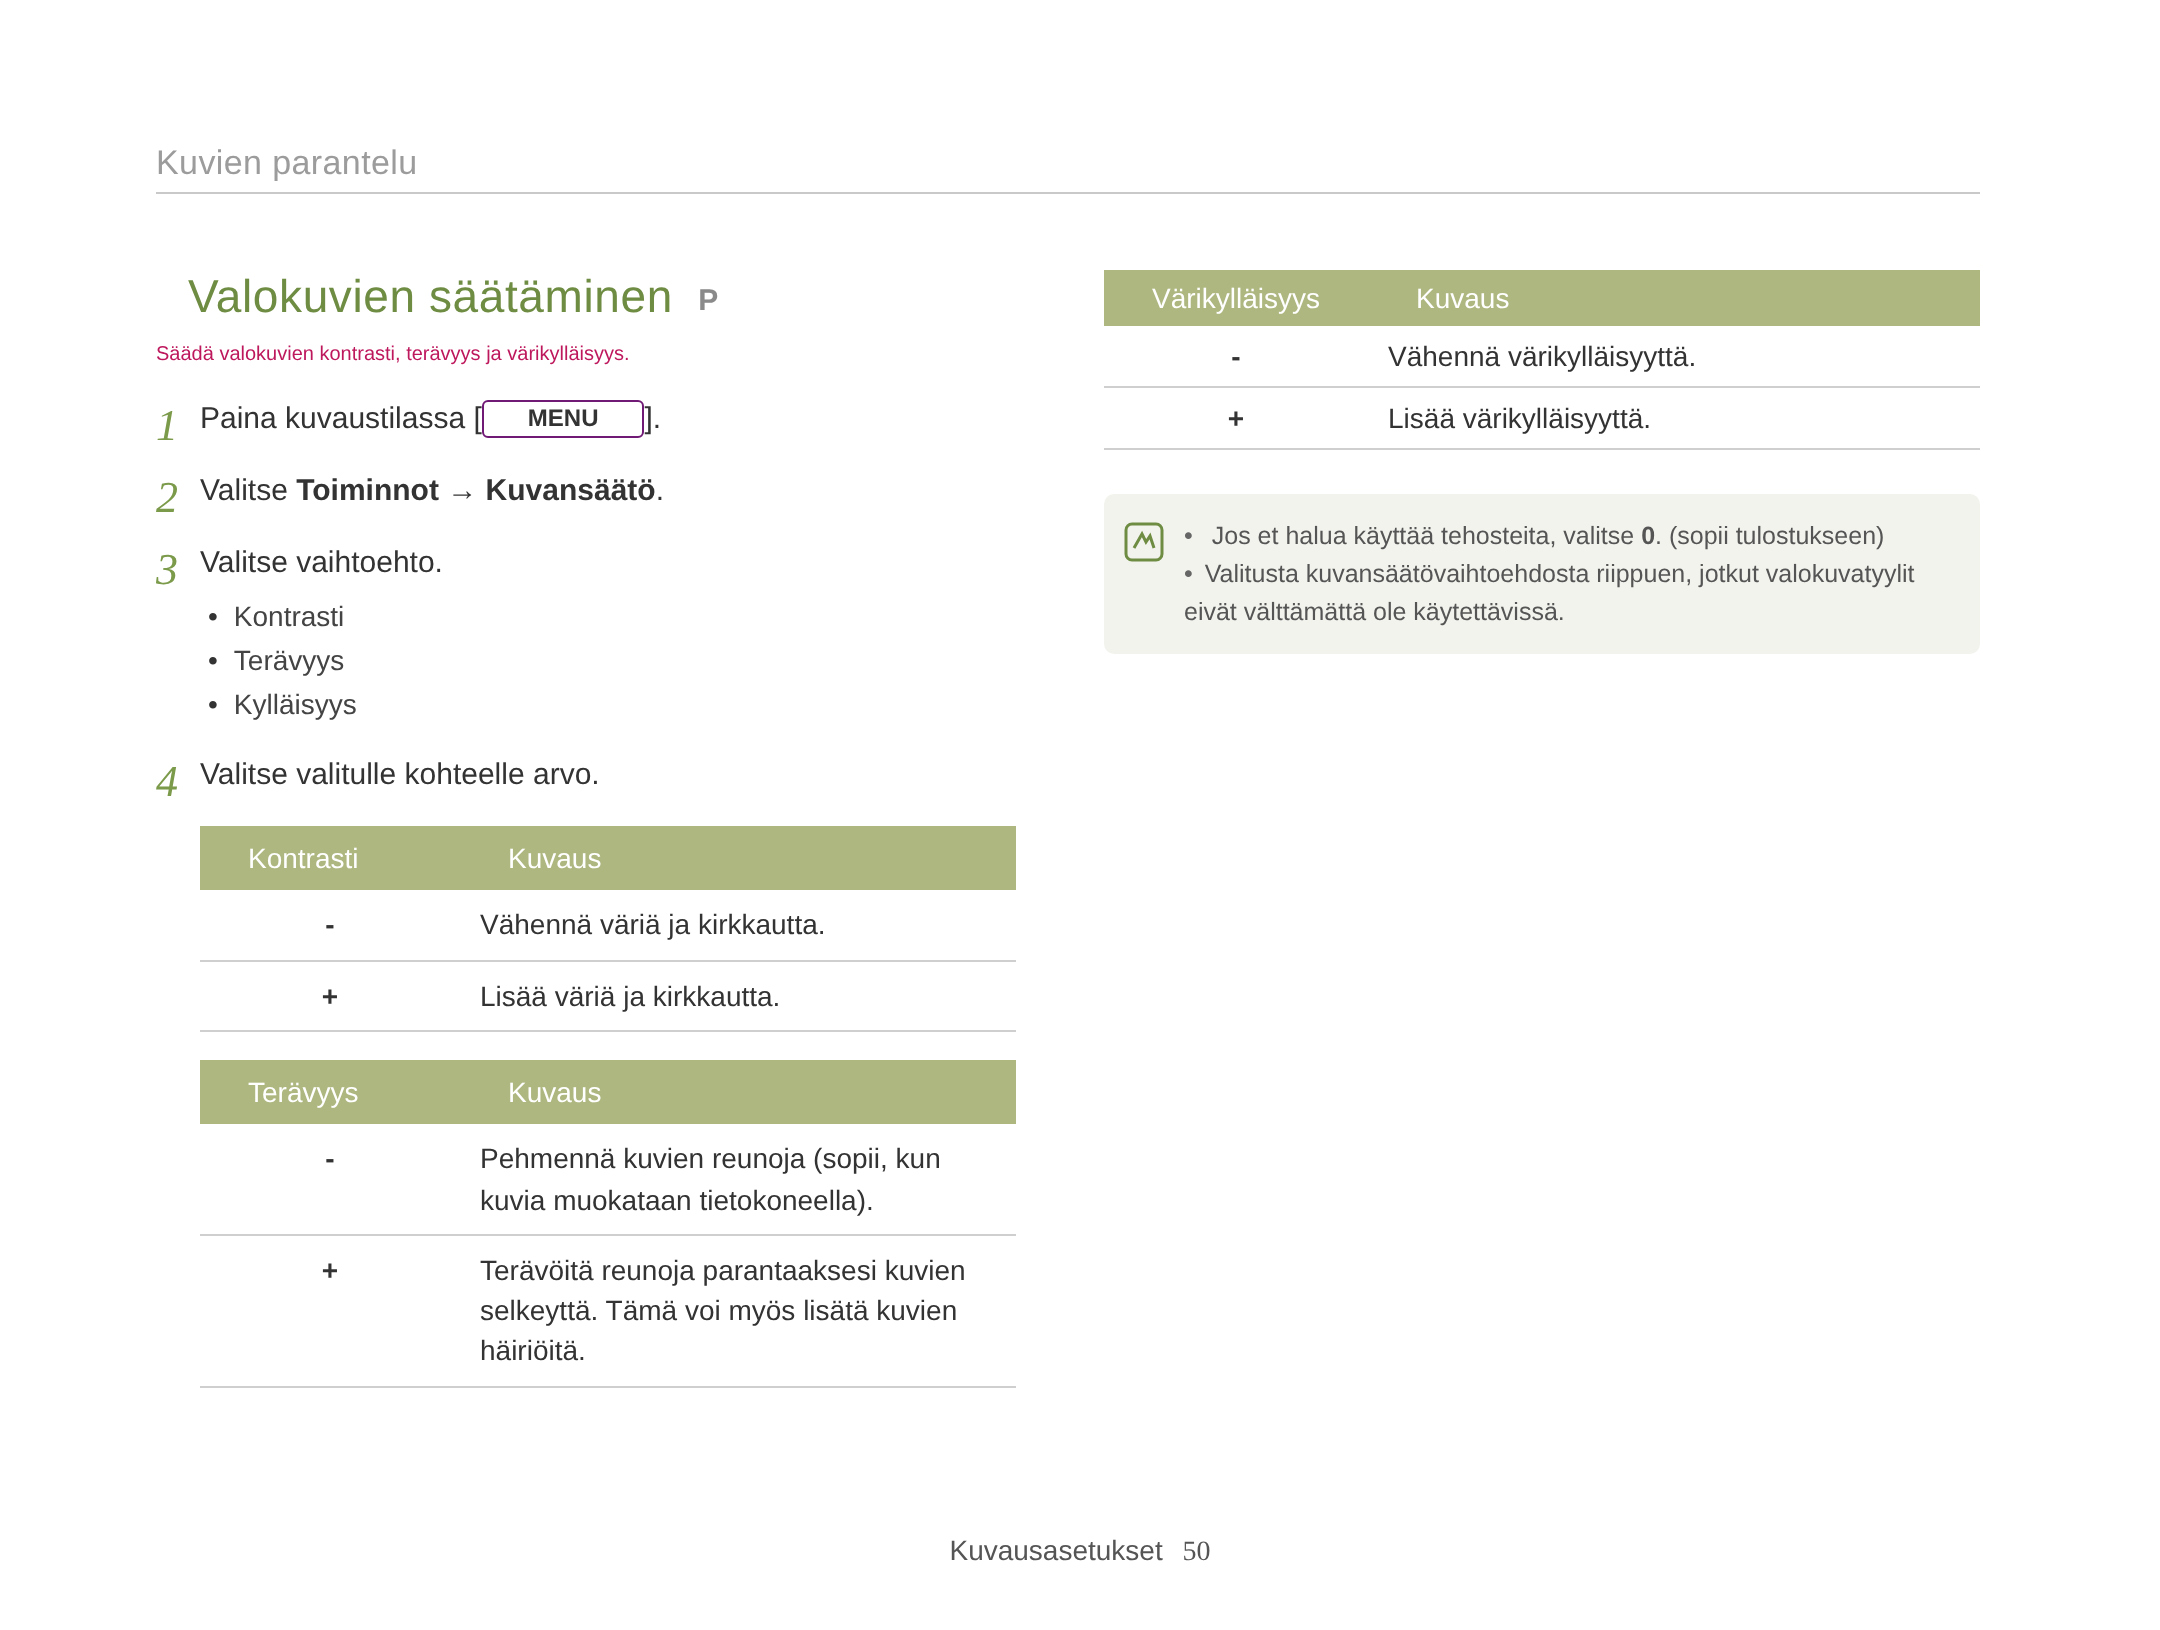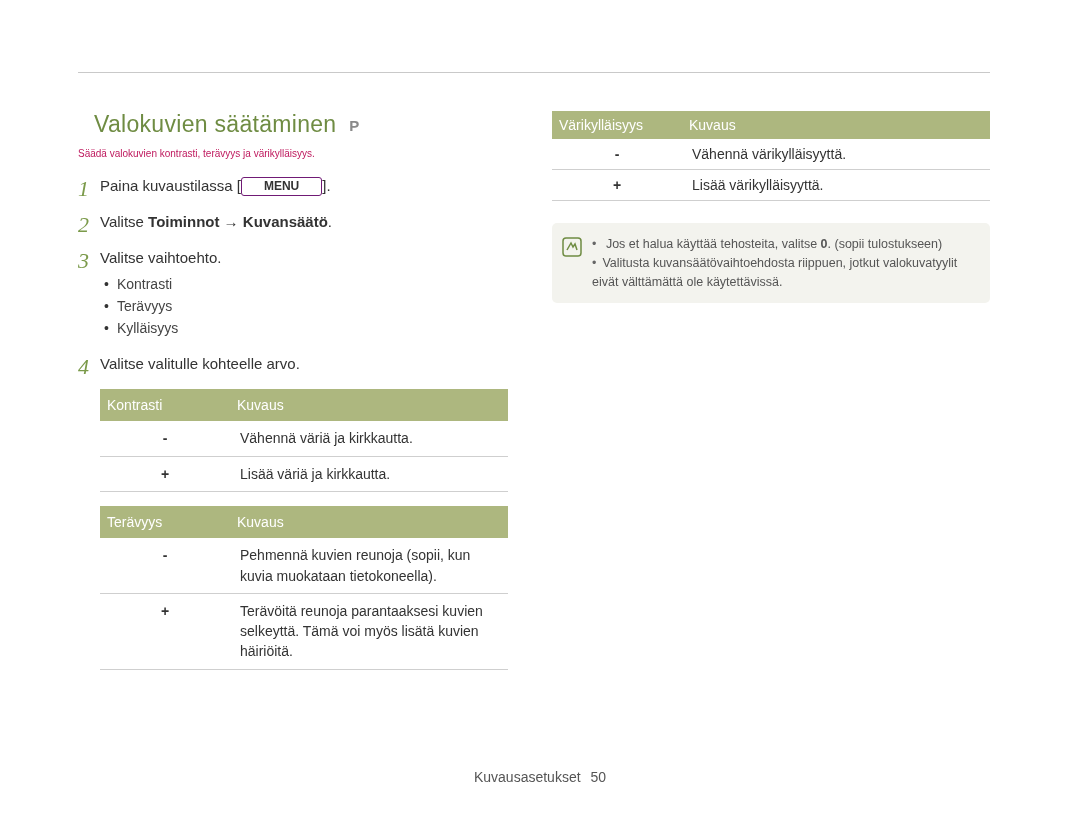--- a/index.html
+++ b/index.html
@@ -109,21 +109,21 @@
     width: 100%;
     border-collapse: collapse;
     margin-top: 14px;
     font-size: 14px;
   }
   table.opt th {
     background: #adb77f;
     color: #fff;
     font-weight: 400;
     text-align: left;
-    padding: 6px 7px;
+    padding: 6px 24px;
     font-size: 14px;
   }
   table.opt td {
     padding: 7px 10px;
     border-bottom: 1px solid #cfcfcf;
     vertical-align: top;
   }
   table.opt td.sym {
     text-align: center;
     width: 110px;
@@ -152,27 +152,28 @@
   .note-list .b { font-weight:700; }
   .footer {
     position: absolute;
     bottom: 30px;
     left: 0;
     width: 100%;
     text-align: center;
     font-size: 14px;
     color: #555;
   }
-  .footer .pn { margin-left: 6px; }
+  .footer .pn { margin-left: 6px; font-family: Liberation Serif, serif; }
 </style>
 </head>
 <body>
 
 <div class="page">
 
+  <div class="breadcrumb">Kuvien parantelu</div>
   <div class="breadcrumb-line"></div>
 
   <div class="columns">
 
     <div class="col-left">
       <h1 class="title">
         <span>Valokuvien säätäminen</span>
         <span class="mode">P</span>
       </h1>
       <div class="intro">Säädä valokuvien kontrasti, terävyys ja värikylläisyys.</div>

